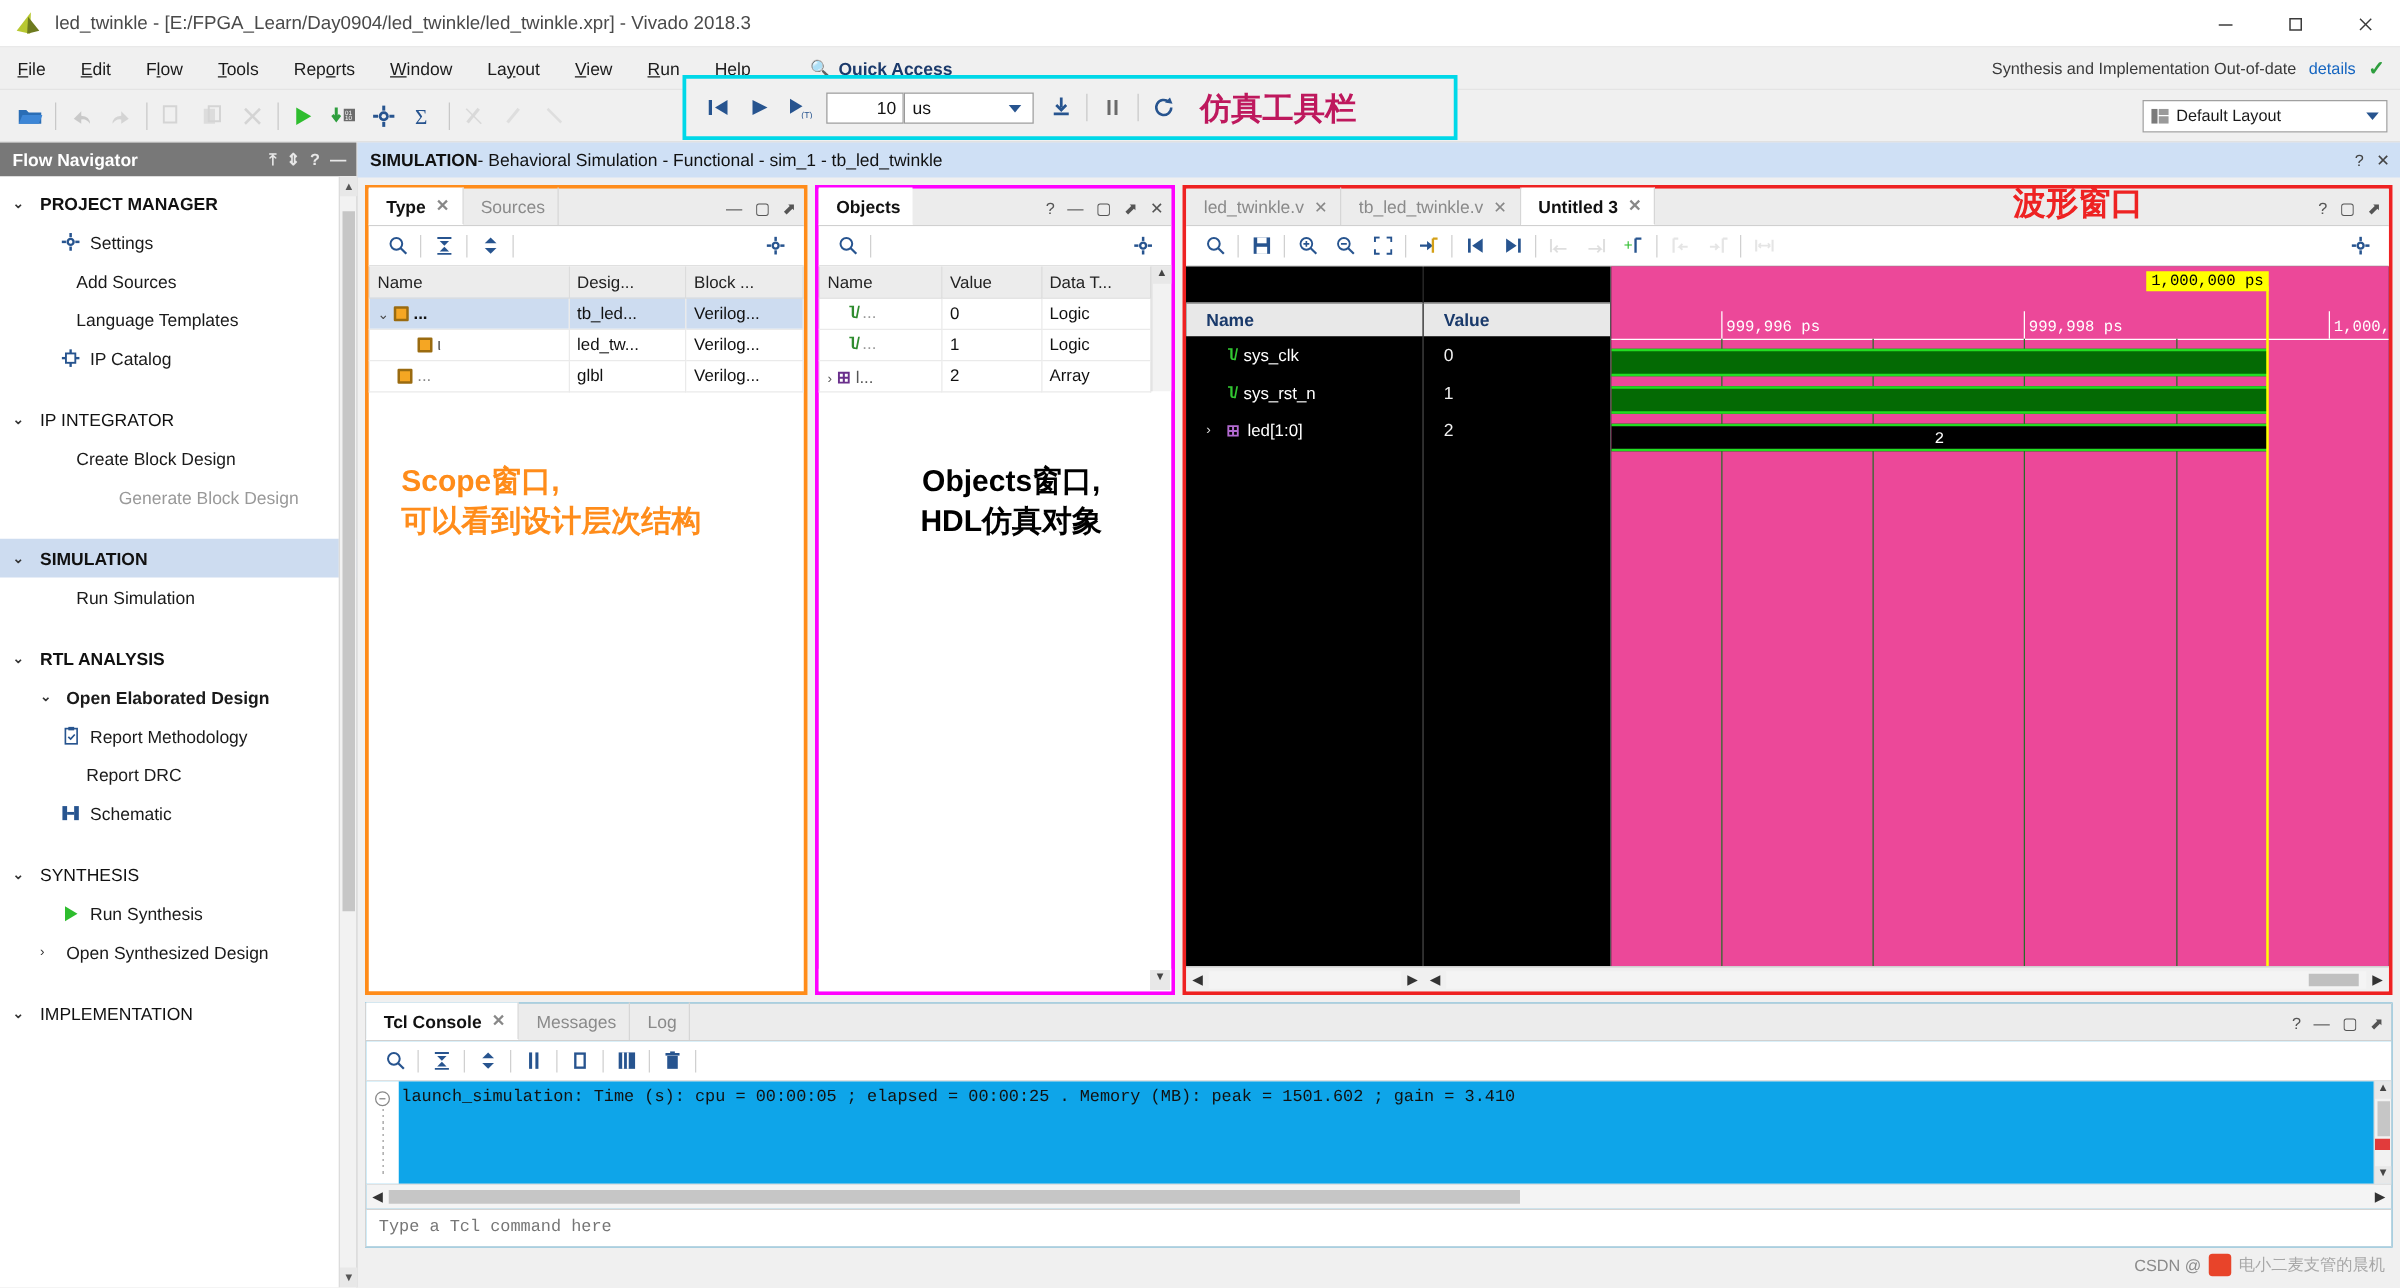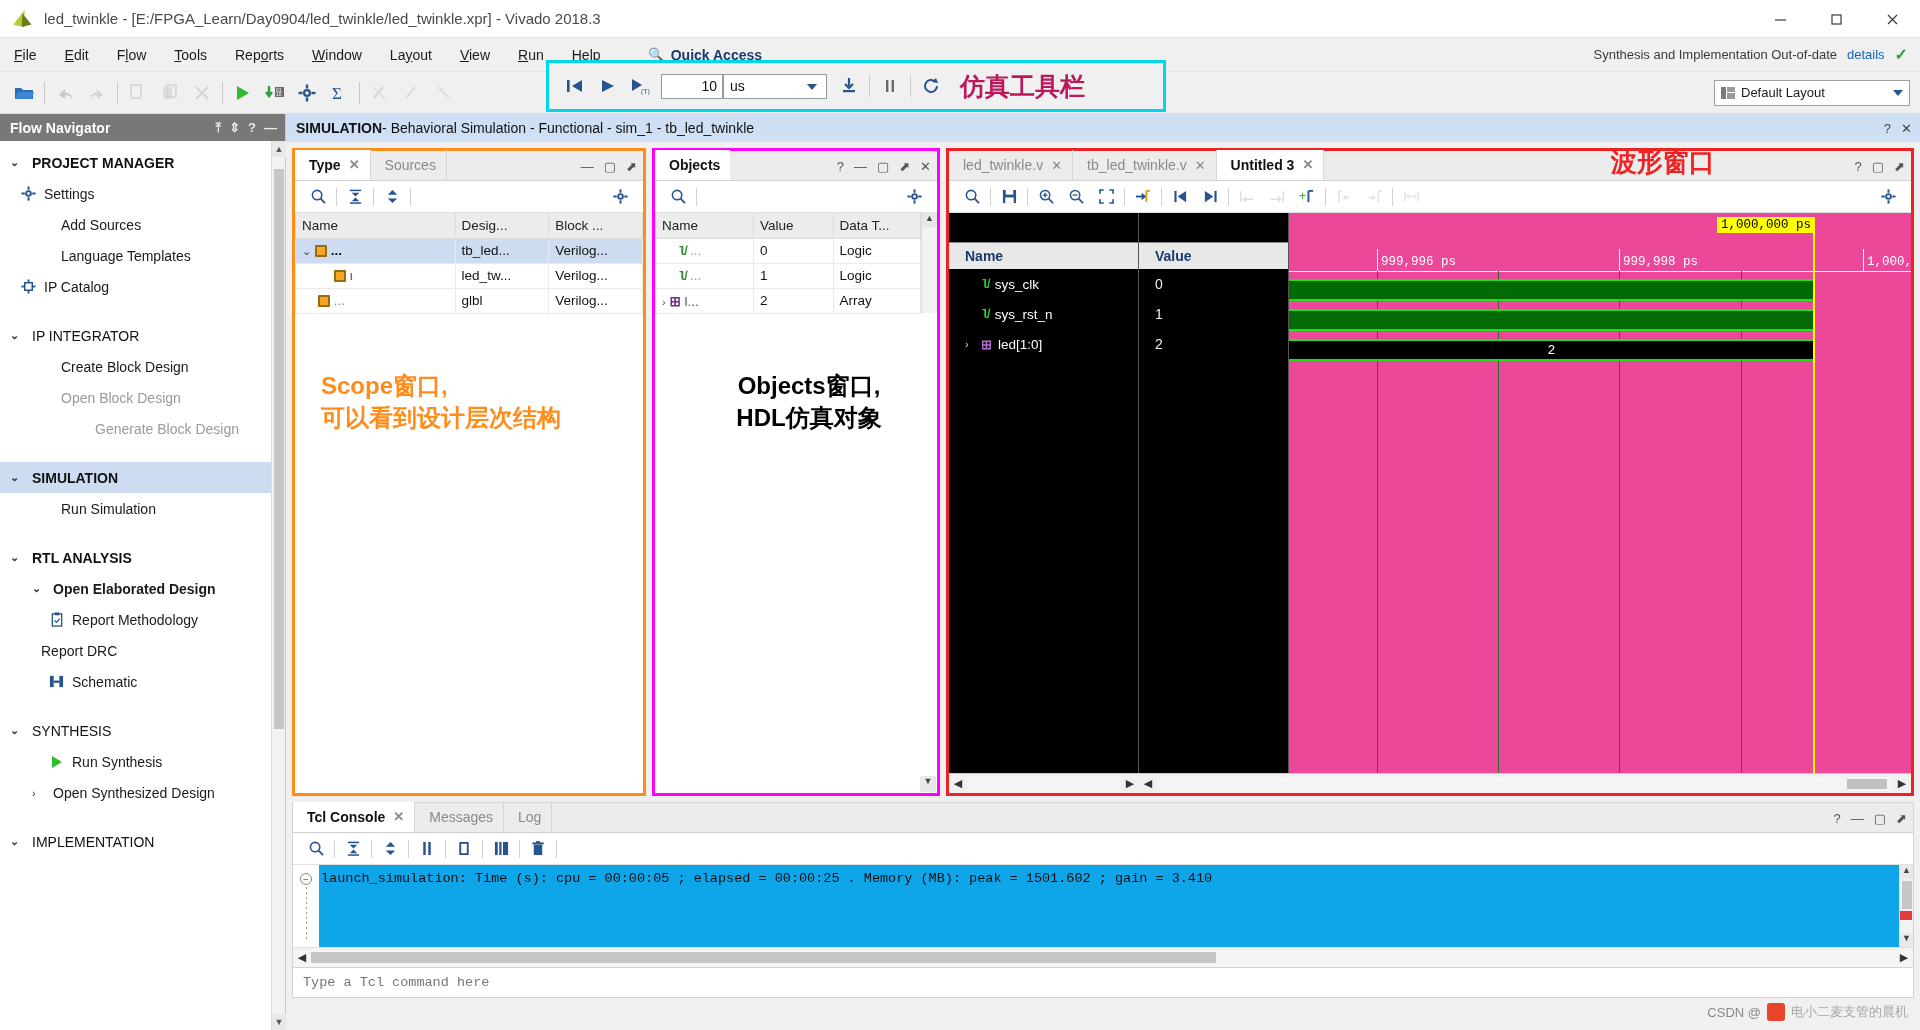--- a/index.html
+++ b/index.html
@@ -120,21 +120,21 @@
   .fn-header .spacer { flex: 1; }
   .fn-hicon { font-size: 13px; color: #e8e8e8; cursor: default; }
   .fn-list { padding-top: 6px; font-size: 14px; }
   .fn-group {
     display: flex; align-items: center; height: 31px; padding-left: 10px;
     font-weight: bold; color: #111; cursor: default; gap: 8px;
   }
   .fn-group.active { background: #cddcf0; }
   .fn-chev { color: #333; font-size: 11px; width: 14px; display:inline-block; }
   .fn-sub {
-    display: flex; align-items: center; height: 31px; padding-left: 20px;
+    display: flex; align-items: center; height: 31px; padding-left: 48px;
     color: #1a1a1a; cursor: default; gap: 7px;
   }
   .fn-sub.disabled { color: #999; }
   .fn-sub.bold { font-weight: bold; padding-left: 28px; }
   .fn-icon { width: 17px; height: 17px; display: inline-flex; align-items:center; justify-content:center; }
   .fn-spacer { height: 18px; }
   .fn-scroll {
     position: absolute; right: 0; top: 27px; bottom: 0; width: 14px; background: #f2f2f2;
     border-left: 1px solid #dcdcdc;
   }
@@ -537,23 +537,20 @@
 
       <div class="fn-spacer"></div>
 
       <div class="fn-group">
         <span class="fn-chev">⌄</span>
         <span style="font-weight:normal">IP INTEGRATOR</span>
       </div>
       <div class="fn-sub" style="padding-left:61px">
         <span>Create Block Design</span>
       </div>
-      <div class="fn-sub disabled" style="padding-left:61px">
-        <span>Open Block Design</span>
-      </div>
       <div class="fn-sub disabled" style="padding-left:95px">
         <span>Generate Block Design</span>
       </div>
 
       <div class="fn-spacer"></div>
 
       <div class="fn-group active">
         <span class="fn-chev">⌄</span>
         <span>SIMULATION</span>
       </div>
@@ -574,21 +571,21 @@
       <div class="fn-sub" style="padding-left:48px">
         <span class="fn-icon">
           <svg width="14" height="15" viewBox="0 0 14 16">
               <rect x="2" y="2" width="10" height="13" fill="none" stroke="#27548f" stroke-width="1.4"></rect>
               <rect x="4.5" y="0.5" width="5" height="3" fill="#27548f"></rect>
               <path d="M4.5 9l2 2 3.5-4" stroke="#27548f" stroke-width="1.4" fill="none"></path>
             </svg>
         </span>
         <span>Report Methodology</span>
       </div>
-      <div class="fn-sub" style="padding-left:41px">
+      <div class="fn-sub" style="padding-left:69px">
         <span>Report DRC</span>
       </div>
       <div class="fn-sub" style="padding-left:48px">
         <span class="fn-icon">
           <svg width="15" height="15" viewBox="0 0 16 16">
               <rect x="1" y="2" width="4" height="12" fill="#27548f"></rect>
               <rect x="11" y="2" width="4" height="12" fill="#27548f"></rect>
               <rect x="5" y="7" width="6" height="2.4" fill="#27548f"></rect>
             </svg>
         </span>

